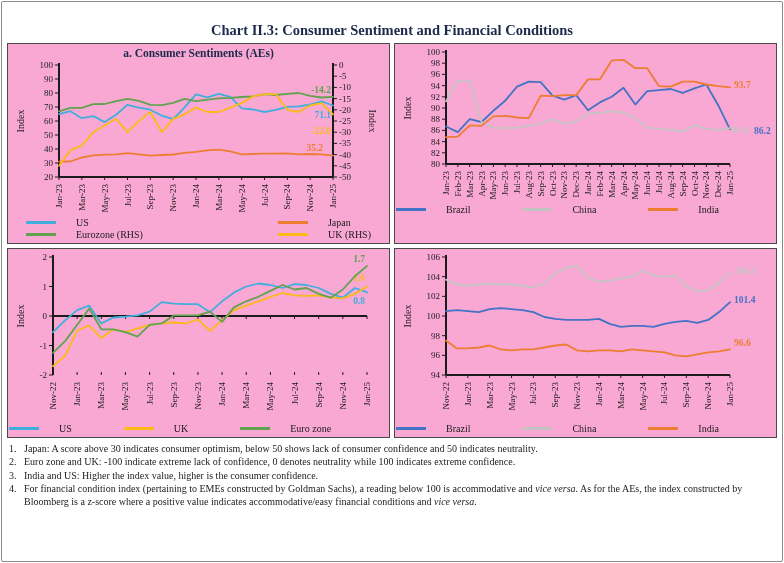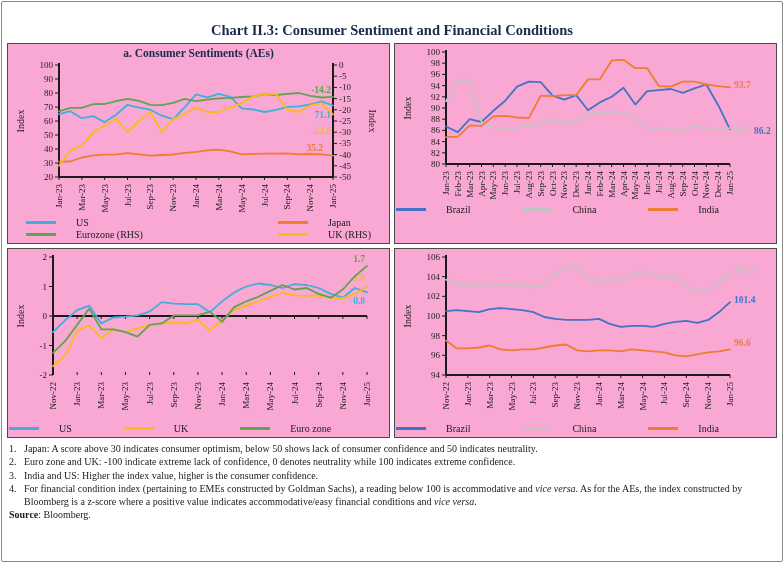--- a/index.html
+++ b/index.html
@@ -404,15 +404,14 @@
           <div class="note-item">
             <span class="note-num">3.</span>
             <span class="note-text"><span>India and US: Higher the index value, higher is the consumer confidence.</span></span>
           </div>
           <div class="note-item">
             <span class="note-num">4.</span>
             <span class="note-text"><span>For financial condition index (pertaining to EMEs constructed by Goldman Sachs), a reading below 100 is accommodative and </span><i>vice versa</i><span>. As for the AEs, the index constructed by Bloomberg is a z-score where a positive value indicates accommodative/easy financial conditions and </span><i>vice versa</i><span>.</span></span>
           </div>
         </div>
     </div>
-    <div class="source-row"><b>Source</b>: <span>Bloomberg.</span></div>
   </div>
 </div>
 
 </body></html>

